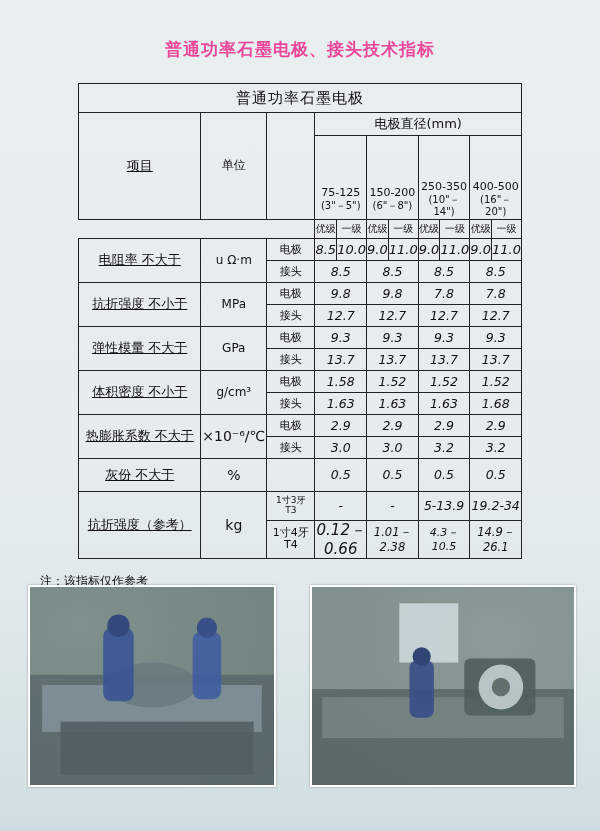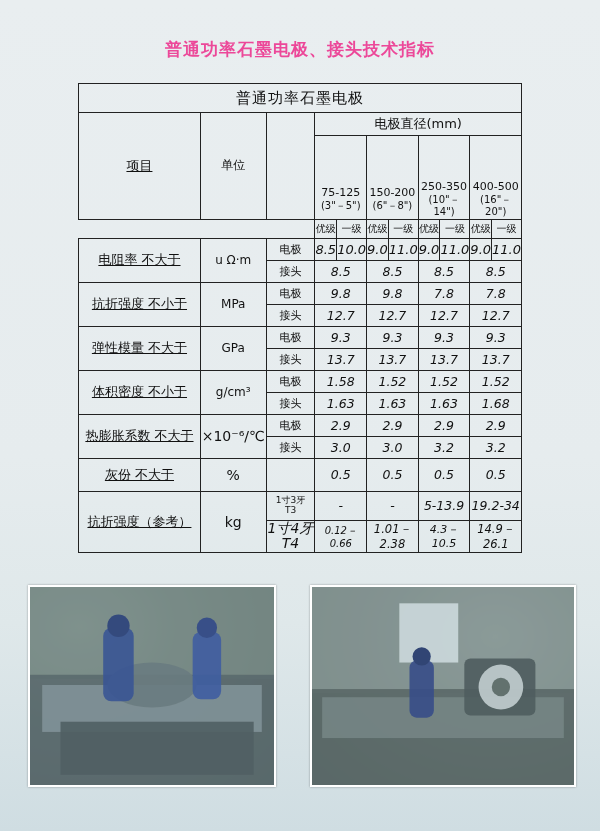--- a/index.html
+++ b/index.html
@@ -274,30 +274,31 @@
         <td class="col-item" rowspan="2">抗折强度（参考）</td>
         <td class="col-unit unit-small" rowspan="2">kg</td>
         <td class="col-part" style="font-size:9px;line-height:1.1;white-space:pre;">1寸3牙
 T3</td>
         <td class="val" colspan="2" style="height:28px;">-</td>
         <td class="val" colspan="2">-</td>
         <td class="val" colspan="2">5-13.9</td>
         <td class="val" colspan="2">19.2-34</td>
       </tr>
       <tr>
-        <td class="col-part" style="font-size:14px;line-height:1.1;white-space:pre;font-style:italic;">1寸4牙
+        <td class="col-part" style="font-size:11px;line-height:1.1;white-space:pre;">1寸4牙
 T4</td>
-        <td class="val" colspan="2" style="height:28px;font-size:10px;margin-left:12px;">0.12－0.66</td>
+        <td class="val" colspan="2" style="height:28px;font-size:15px;margin-left:12px;">0.12－0.66</td>
         <td class="val" colspan="2" style="font-size:11.5px;">1.01－2.38</td>
         <td class="val" colspan="2" style="font-size:11px;">4.3－10.5</td>
         <td class="val" colspan="2" style="font-size:11.5px;margin-top:42px;">14.9－26.1</td>
       </tr>
     </tbody>
   </table>
 
+  <div class="note">注：该指标仅作参考</div>
 
   <div class="photos">
     <div class="photo left">
       <div class="ph-inner p1">
         <svg width="100%" height="100%" viewBox="0 0 240 194" preserveAspectRatio="none">
           <rect x="0" y="0" width="240" height="90" fill="#6e7f79" opacity="0.8"></rect>
           <rect x="0" y="86" width="240" height="108" fill="#49575a" opacity="0.85"></rect>
           <rect x="12" y="96" width="216" height="46" fill="#7f9096" opacity="0.8"></rect>
           <rect x="30" y="132" width="190" height="52" fill="#3f4d50" opacity="0.9"></rect>
           <ellipse cx="120" cy="96" rx="44" ry="22" fill="#5e6f73" opacity="0.9"></ellipse>

